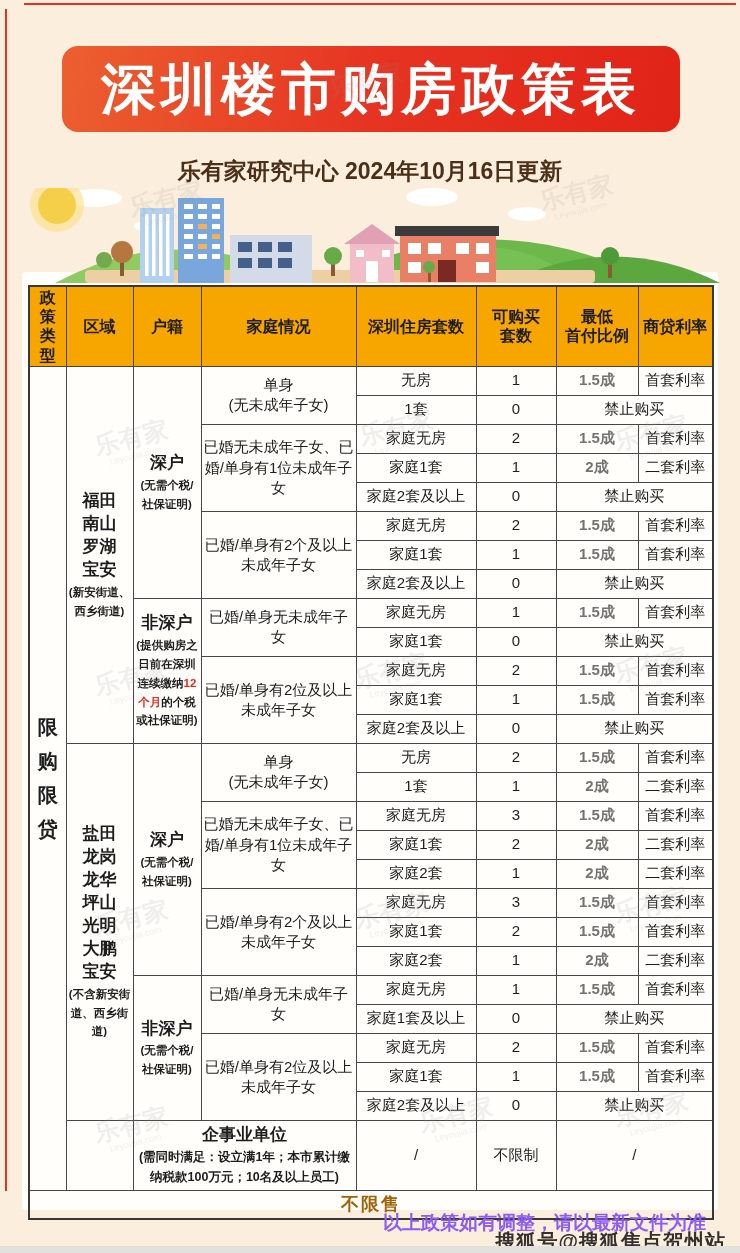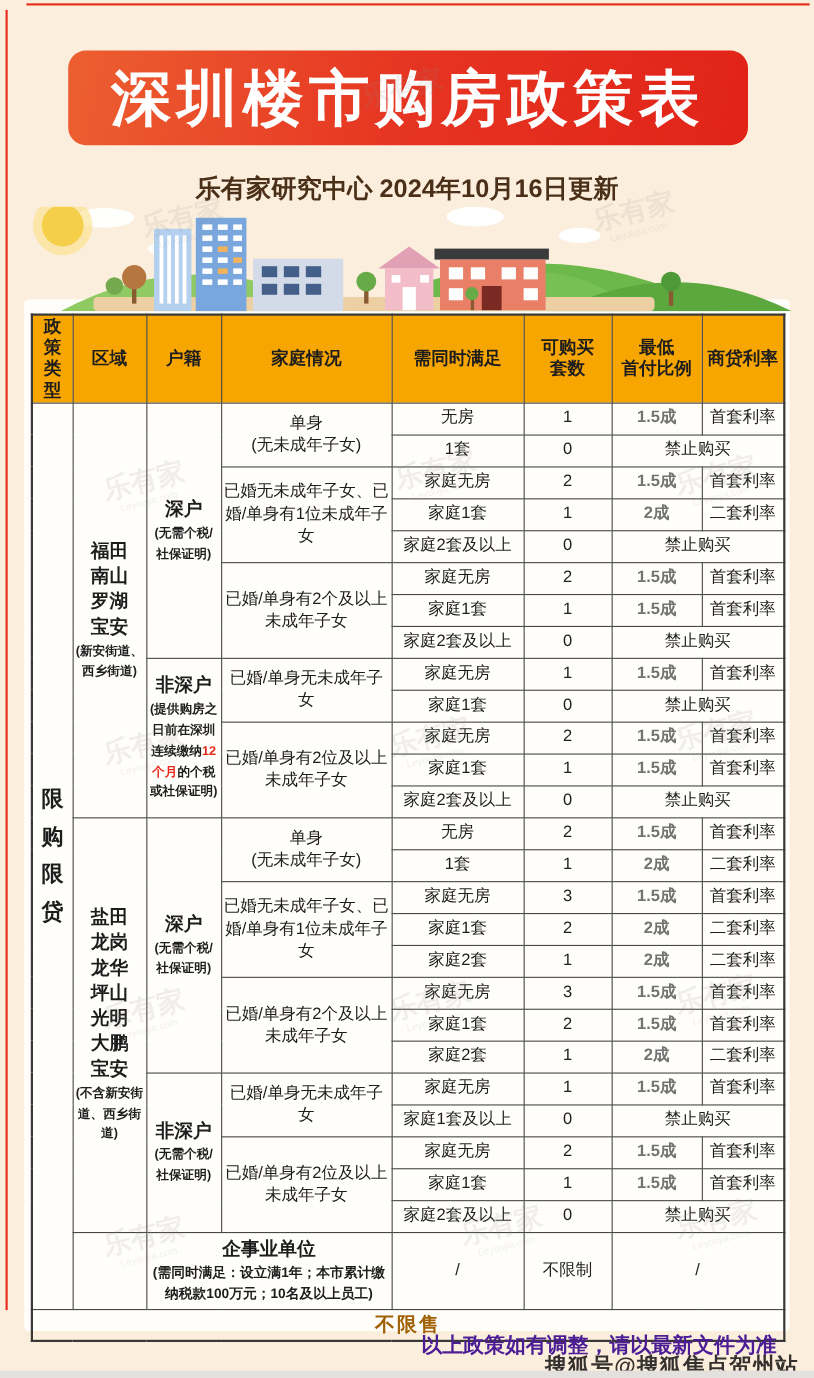--- a/index.html
+++ b/index.html
@@ -41,21 +41,21 @@
   td.red{color:#737373;font-weight:700;}
   td.enterprise .s{font-size:12.5px;font-weight:700;line-height:1.4;}
   td.nosale{color:#a16207;font-weight:700;font-size:18px;letter-spacing:2px;}
 
   
   .wm-layer{position:absolute;left:0;top:0;width:740px;height:1253px;pointer-events:none;z-index:4;}
   .wm{position:absolute;transform:rotate(-14deg);opacity:.13;color:#8d8d8d;text-align:center;}
   .wm .wm-main{font-size:25px;font-weight:700;display:block;line-height:1;}
   .wm .wm-sub{font-size:9px;display:block;line-height:1.4;}
 
-  .footer-note{position:absolute;right:34px;top:1210px;font-size:19px;font-weight:700;color:#4c1d95;z-index:5;}
+  .footer-note{position:absolute;right:34px;top:1210px;font-size:19px;font-weight:700;color:#8b5cf6;z-index:5;}
   .sohu-mark{position:absolute;right:14px;top:1228px;font-size:20px;font-weight:800;color:#33302d;z-index:6;letter-spacing:1px;}
   .bottom-strip{position:absolute;left:0;top:1246px;width:740px;height:7px;background:#e3e1de;z-index:7;}
 </style>
 </head>
 <body>
 
 <div class="page">
 
   <div class="frame-top"></div>
   <div class="frame-left"></div>
@@ -164,21 +164,21 @@
         <col style="width:82px">
         <col style="width:75px">
     </colgroup>
     <thead>
       <tr>
           <th>政策
 类型</th>
           <th>区域</th>
           <th>户籍</th>
           <th>家庭情况</th>
-          <th>需同时满足</th>
+          <th>深圳住房套数</th>
           <th>可购买
 套数</th>
           <th>最低
 首付比例</th>
           <th>商贷利率</th>
         </tr>
     </thead>
     <tbody>
         <tr>
           <td rowspan="27" class="policy">限

